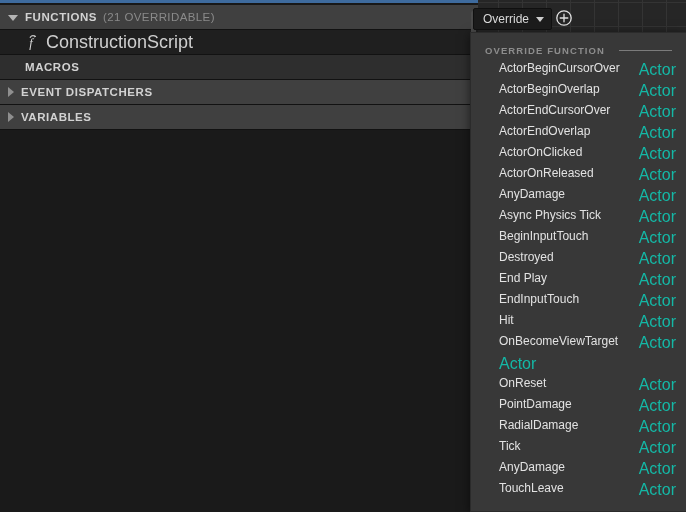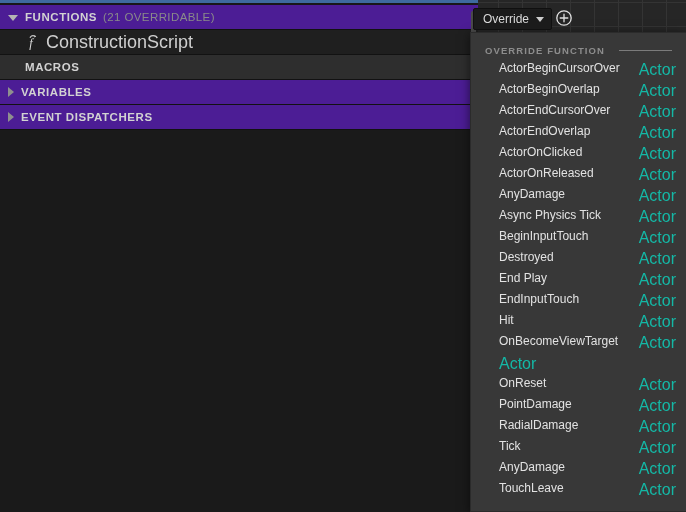--- a/index.html
+++ b/index.html
@@ -70,21 +70,21 @@
     top: 5px;
     width: 478px;
     height: 507px;
     background: #1a1a1a;
     overflow: hidden;
   }
 
   .cat-header {
     position: relative;
     height: 25px;
-    background: #4c1d95;
+    background: #404040;
     border-bottom: 1px solid #121212;
     display: flex;
     align-items: center;
     padding-left: 8px;
     box-sizing: border-box;
     cursor: default;
   }
   .cat-header.sub {
     background: #2e2e2e;
   }
@@ -292,26 +292,26 @@
       <span class="fn-label">ConstructionScript</span>
     </div>
 
     <div class="cat-header sub">
       <div class="tri none"></div>
       <span class="cat-title">MACROS</span>
     </div>
 
     <div class="cat-header">
       <div class="tri closed"></div>
-      <span class="cat-title">VARIABLES</span>
+      <span class="cat-title">EVENT DISPATCHERS</span>
     </div>
 
     <div class="cat-header">
       <div class="tri closed"></div>
-      <span class="cat-title">EVENT DISPATCHERS</span>
+      <span class="cat-title">VARIABLES</span>
     </div>
 
     <div class="panel-empty"></div>
 
     <div class="panel-scroll"></div>
   </div>
 
   <div class="override-btn">
     <span class="override-btn-label">Override</span>
     <span class="chev-down"></span>

